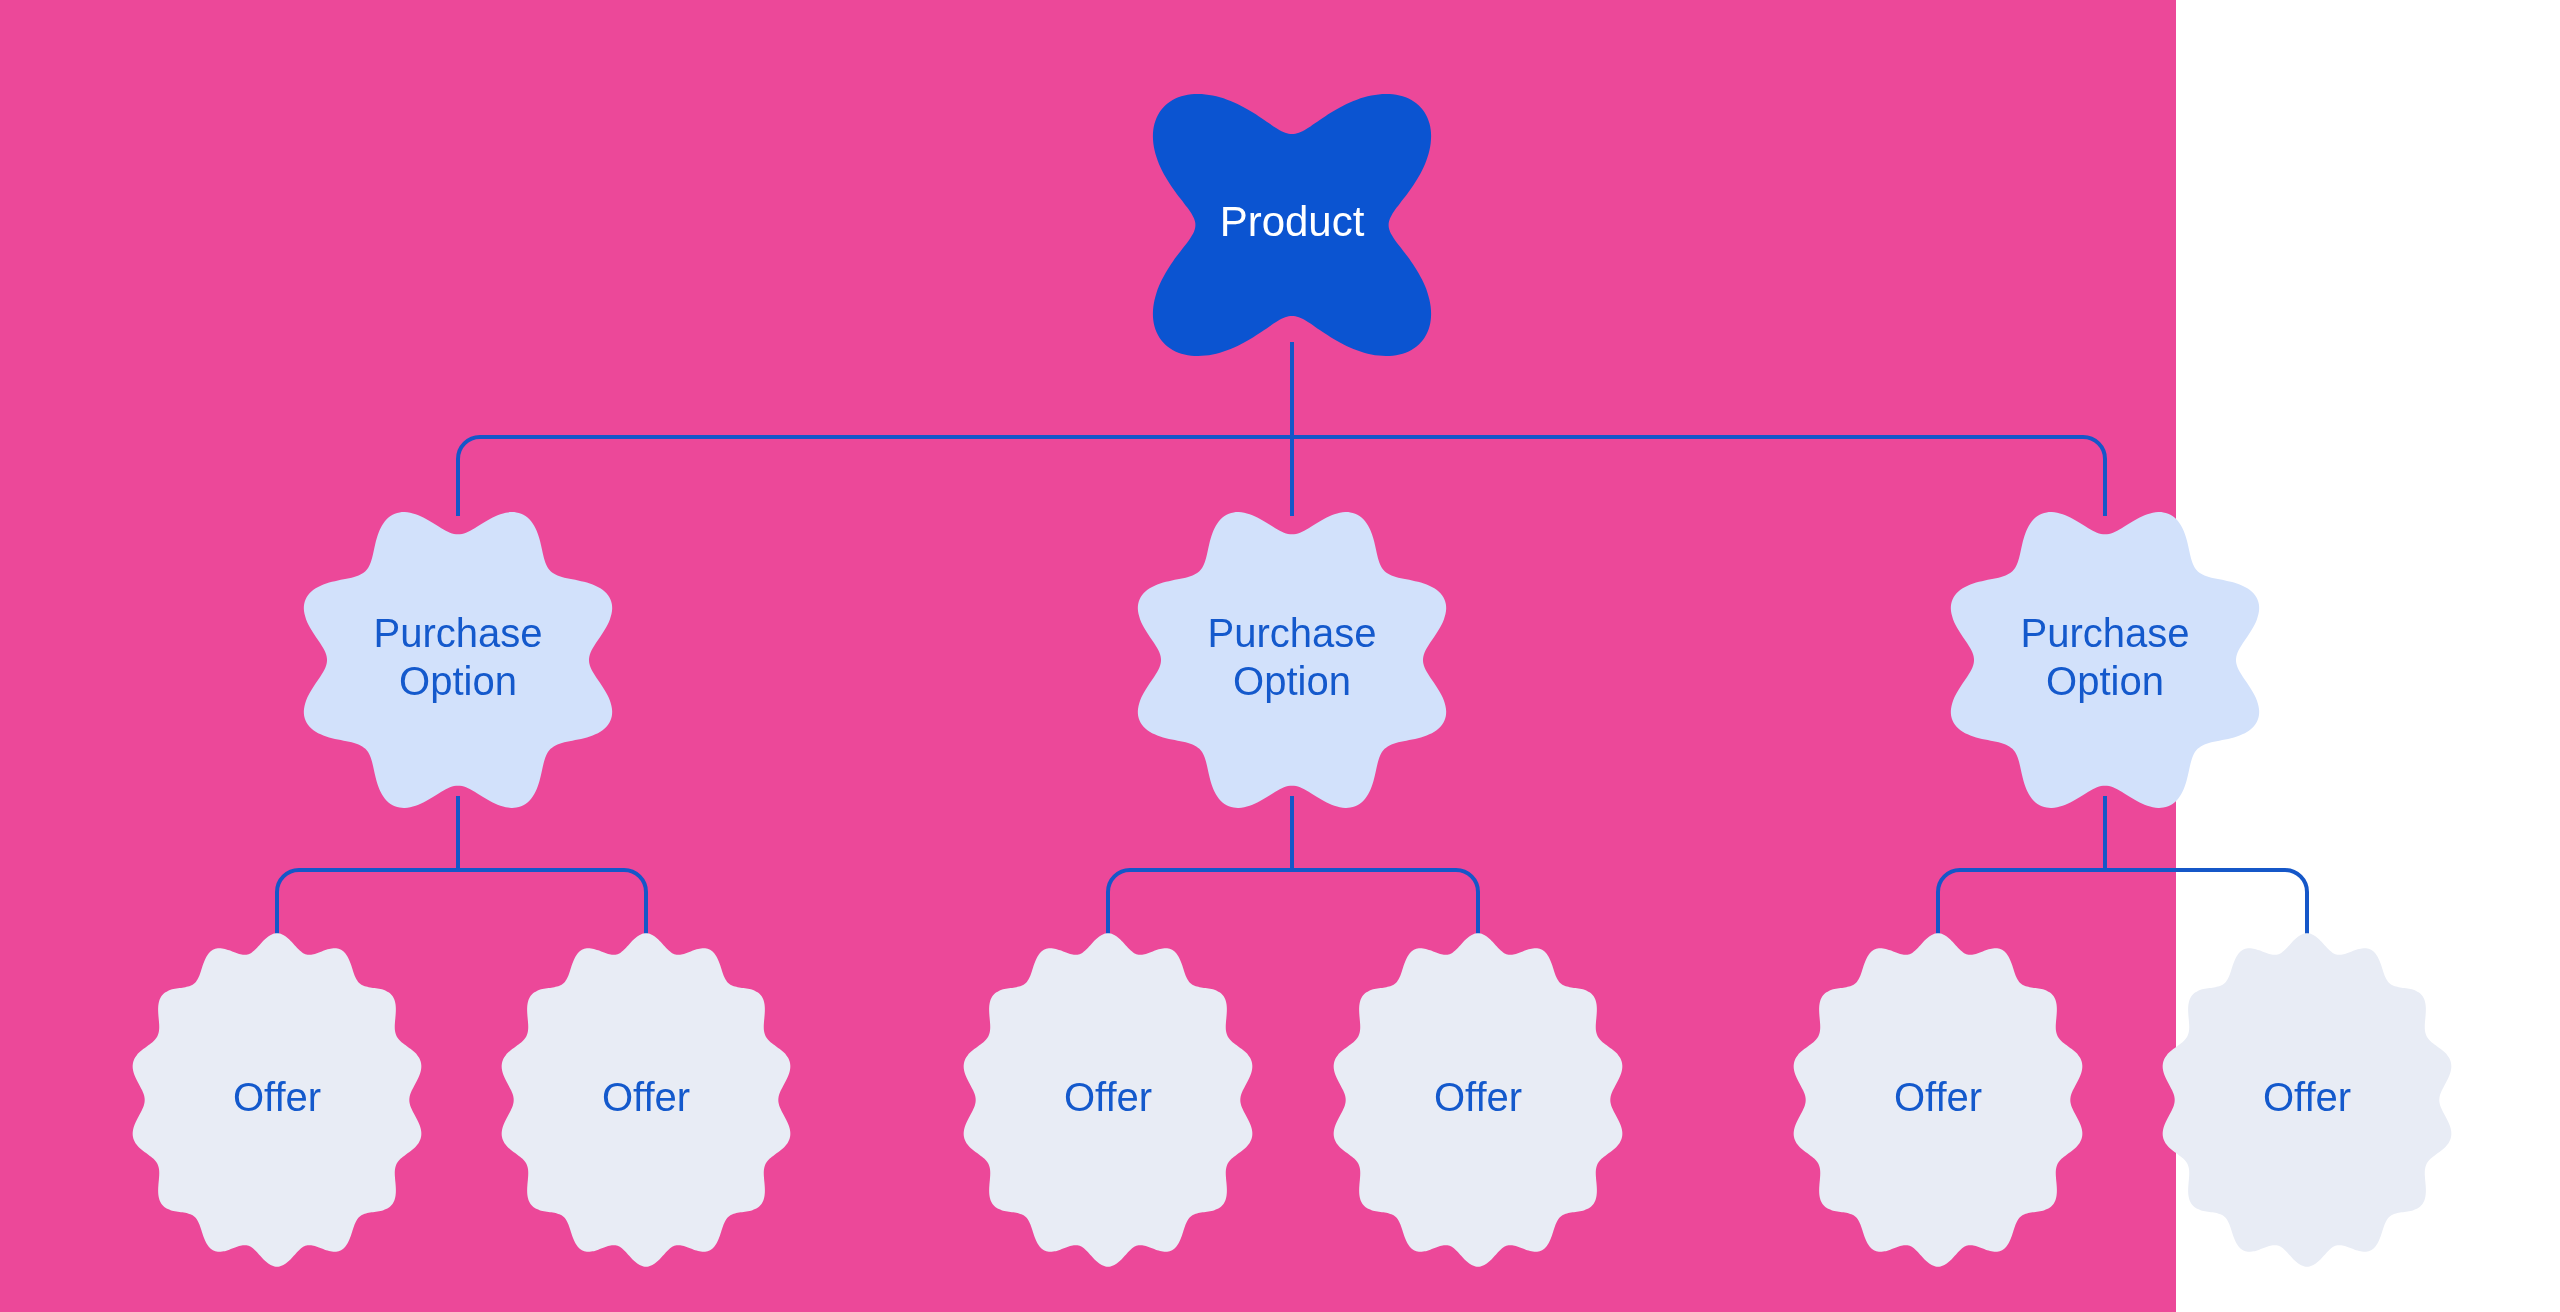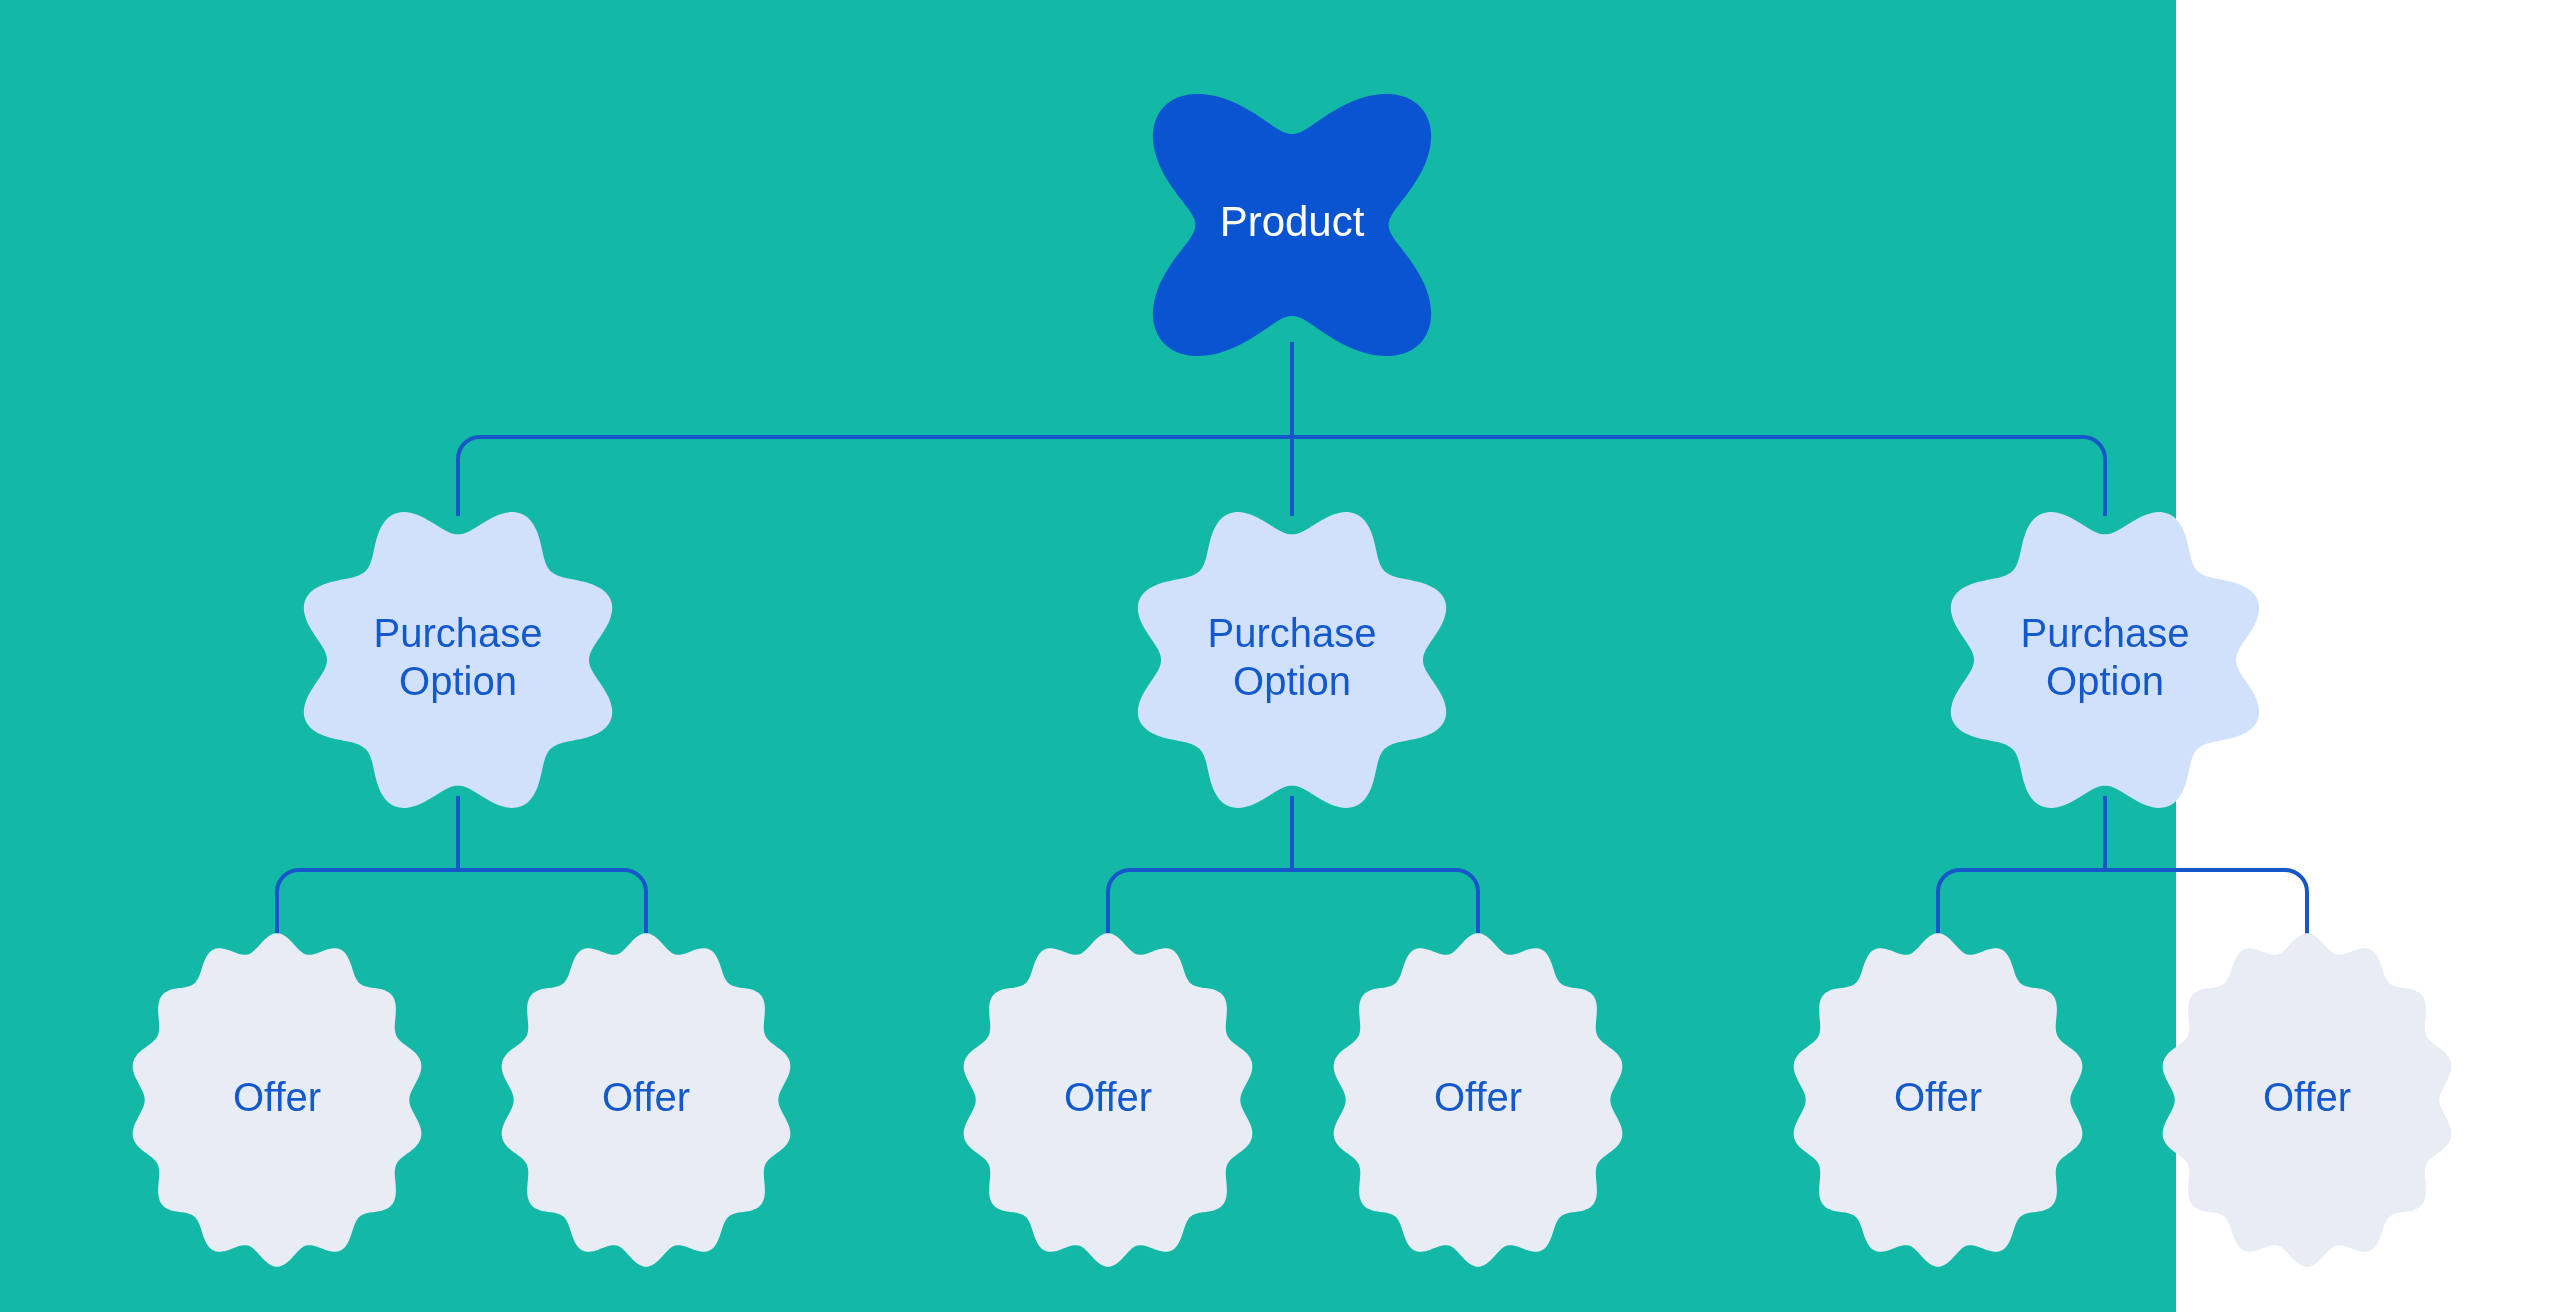--- a/index.html
+++ b/index.html
@@ -11,21 +11,21 @@
     width: 2560px;
     height: 1312px;
     background: #ffffff;
     font-family: "Liberation Sans", "DejaVu Sans", sans-serif;
     overflow: hidden;
   }
   #diagram-root {
     position: relative;
     width: 2176px;
     height: 1312px;
-    background: #14b8a6;
+    background: #ec4899;
   }
   #diagram-svg {
     display: block;
     width: 2560px;
     height: 1312px;
   }
   .node-label {
     font-family: "Liberation Sans", "DejaVu Sans", sans-serif;
     font-weight: 400;
     text-anchor: middle;

